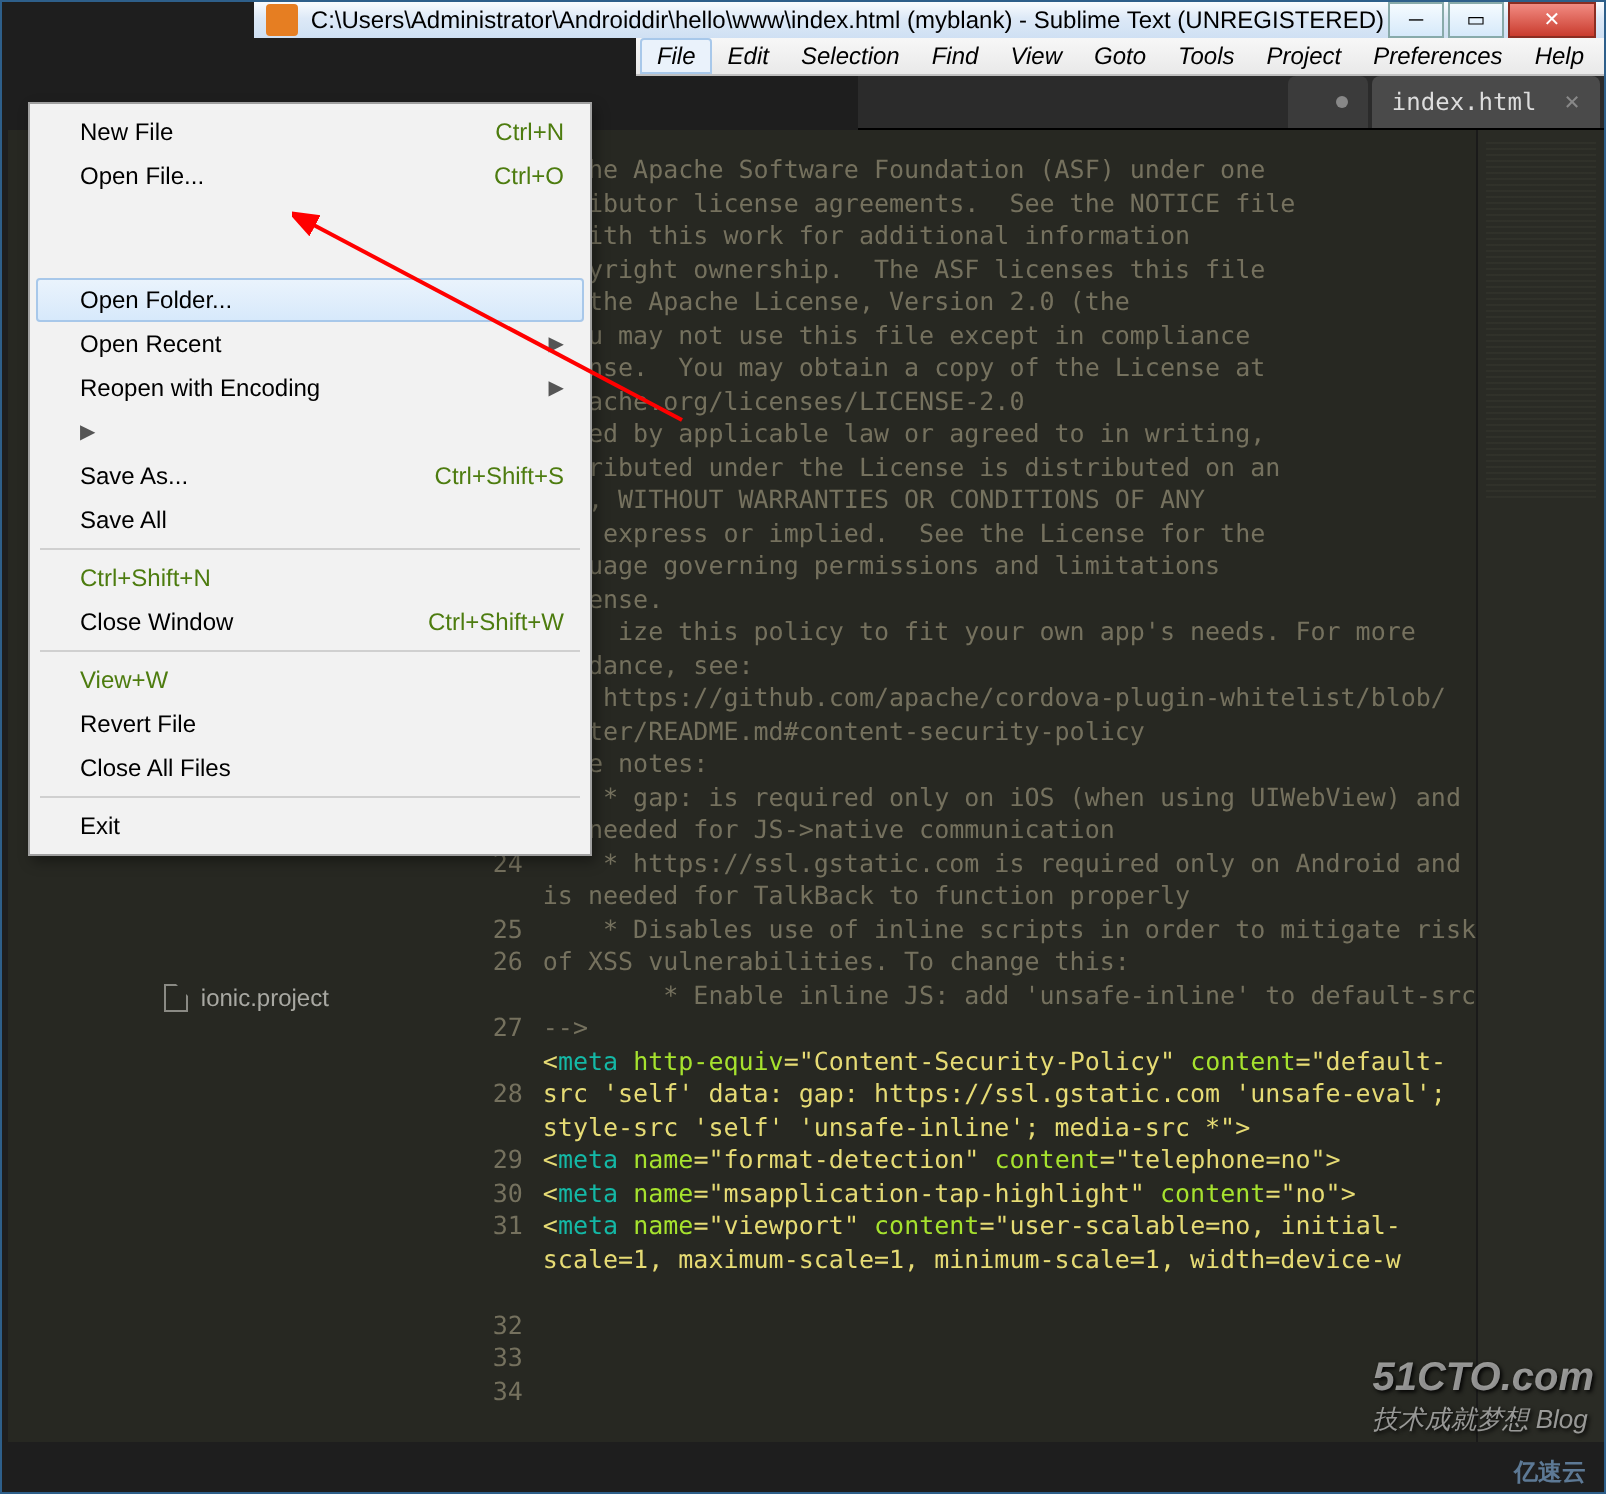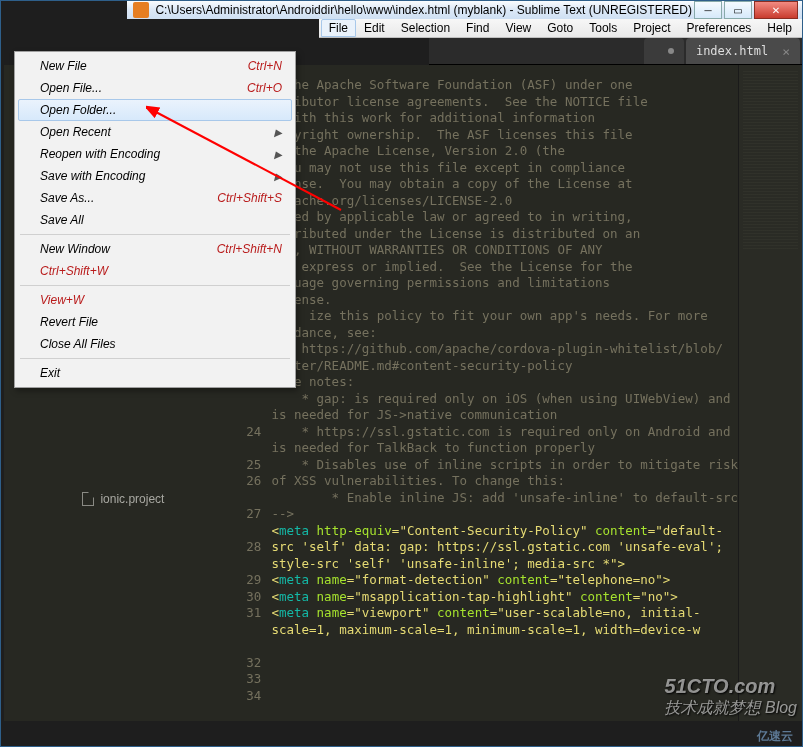--- a/index.html
+++ b/index.html
@@ -8,21 +8,21 @@
 .window { width: 803px; height: 747px; display: flex; flex-direction: column; border: 1px solid #2e5f8a; align-items: flex-end; }
 
 .titlebar { height: 30px; background: linear-gradient(#fafcfe, #dde9f7 45%, #cfe0f3); display: flex; align-items: center; padding: 0 4px 0 6px; color: #000; }
 .titlebar .app-icon { width: 16px; height: 16px; background: #e67e22; border-radius: 2px; margin-right: 6px; }
 .titlebar .title { flex: 1; font-size: 12px; }
 .win-btn { width: 28px; height: 18px; margin-left: 2px; border: 1px solid #8aa; display: flex; align-items: center; justify-content: center; font-size: 10px; }
 .win-btn.min { background: linear-gradient(#f5fbff,#d6e9fa); }
 .win-btn.max { background: linear-gradient(#f5fbff,#d6e9fa); }
 .win-btn.close { background: linear-gradient(#f28b82,#c93c2e); color: #fff; width: 44px; border: 1px solid #8b2d22; }
 
-.menubar { height: 21px; background: linear-gradient(#f7f7f7,#e9e9e9); border-bottom: 1px solid #bfbfbf; display: flex; align-items: center; padding: 0 2px; color: #000; }
+.menubar { height: 21px; background: linear-gradient(#f7f7f7,#e9e9e9); border-bottom: 1px solid #bfbfbf; display: flex; align-items: center; padding: 0 2px; color: #000; font-style: italic; }
 .menubar .menu-item { padding: 2px 8px; font-size: 12px; }
 .menubar .menu-item.active { border: 1px solid #a8c8ea; background: #eaf2fb; border-radius: 2px 2px 0 0; padding: 1px 7px; }
 
 .tabbar { height: 30px; background: #2b2b2b; display: flex; align-items: flex-end; padding-left: 215px; border-bottom: 1px solid #000; }
 .tab { height: 26px; background: #3b3b3b; color: #bbb; display: flex; align-items: center; padding: 0 10px; margin-right: 2px; font-family: Consolas, monospace; font-size: 12px; border-top-left-radius: 4px; border-top-right-radius: 4px; position: relative; }
 .tab.active { background: #4a4a4a; color: #ddd; }
 .tab .close { margin-left: 14px; color: #888; font-size: 13px; }
 .tab .dot { width: 6px; height: 6px; border-radius: 50%; background: #888; margin-left: 14px; }
 
 .main { flex: 1; display: flex; position: relative; background: #272822; }
@@ -36,40 +36,40 @@
 .code .cmt { color: #75715e; }
 
 .minimap { width: 64px; background: #2a2b25; border-left: 1px solid #1a1a1a; position: relative; }
 .minimap-stub { position: absolute; top: 6px; left: 4px; right: 4px; height: 180px; background: repeating-linear-gradient(#33342c 0, #33342c 1px, transparent 1px, transparent 3px); opacity: 0.7; }
 
 .statusbar { height: 22px; background: #ededed; border-top: 1px solid #bfbfbf; display: flex; align-items: center; padding: 0 10px; color: #444; font-size: 10px; margin-top: 40px; }
 .statusbar .spacer { flex: 1; }
 .statusbar .seg { margin-left: 18px; }
 
 
-.file-menu { position: absolute; left: 14px; top: 51px; width: 282px; background: #f2f2f2; border: 1px solid #a0a0a0; box-shadow: 2px 3px 6px rgba(0,0,0,0.35); padding: 3px; z-index: 30; font-style: italic; }
+.file-menu { position: absolute; left: 14px; top: 51px; width: 282px; background: #f2f2f2; border: 1px solid #a0a0a0; box-shadow: 2px 3px 6px rgba(0,0,0,0.35); padding: 3px; z-index: 30; }
 .file-menu .mi { height: 22px; display: flex; align-items: center; padding: 0 10px 0 22px; font-size: 12px; color: #000; position: relative; }
-.file-menu .mi.hover { background: linear-gradient(#eaf3fc,#d7e9fb); border: 1px solid #a8c8ea; border-radius: 2px; padding: 0 3px 0 21px; height: 22px; }
+.file-menu .mi.hover { background: linear-gradient(#eaf3fc,#d7e9fb); border: 1px solid #a8c8ea; border-radius: 2px; padding: 0 3px 0 21px; height: 22px; margin-top: 40px; }
 .file-menu .mi .label { flex: 1; }
-.file-menu .mi .shortcut { color: #b91c1c; }
+.file-menu .mi .shortcut { color: #4d7c0f; }
 .file-menu .mi .sub { color: #555; font-size: 10px; }
 .file-menu .sep { height: 1px; background: #d0d0d0; margin: 3px 2px; }
 
 
 .sidebar { position: absolute; left: 10px; top: 51px; width: 210px; bottom: 22px; background: #272822; color: #a8a8a2; font-family: Consolas, sans-serif; font-size: 12px; padding-top: 374px; z-index: 5; }
 .sidebar .item { display: flex; align-items: center; padding: 2px 0 2px 68px; }
 .sidebar .item .ficon { width: 12px; height: 14px; border: 1px solid #8a8a84; margin-right: 6px; background: #272822; position: relative; }
 .sidebar .item .ficon::after { content: ""; position: absolute; right: -1px; top: -1px; border: 3px solid transparent; border-top-color: #272822; border-right-color: #272822; }
 
 
 .arrow { position: absolute; left: 146px; top: 105px; width: 200px; height: 110px; z-index: 40; pointer-events: none; }
 
 
 .watermark { position: absolute; right: 6px; bottom: 28px; color: rgba(255,255,255,0.55); font-size: 20px; font-weight: bold; font-style: italic; z-index: 50; pointer-events: none; text-shadow: 1px 1px 2px #000; }
-.watermark small { display: block; font-size: 16px; font-weight: normal; }
+.watermark small { display: block; font-size: 13px; font-weight: normal; }
 .cloud-wm { position: absolute; right: 10px; bottom: 2px; color: rgba(120,160,200,0.7); font-size: 12px; z-index: 51; pointer-events: none; font-weight: bold; }
 </style>
 </head>
 <body>
 
 <div class="window">
 
   <div class="titlebar">
     <div class="app-icon"></div>
     <div class="title">C:\Users\Administrator\Androiddir\hello\www\index.html (myblank) - Sublime Text (UNREGISTERED)</div>
@@ -181,36 +181,35 @@
     </div>
     <div class="mi">
       <span class="label">Open Recent</span>
       <span class="sub">▶</span>
     </div>
     <div class="mi">
       <span class="label">Reopen with Encoding</span>
       <span class="sub">▶</span>
     </div>
     <div class="mi">
-      <span class="label">Save with Encoding</span>
       <span class="sub">▶</span>
     </div>
     <div class="mi">
       <span class="label">Save As...</span>
       <span class="shortcut">Ctrl+Shift+S</span>
     </div>
     <div class="mi">
       <span class="label">Save All</span>
     </div>
     <div class="sep"></div>
     <div class="mi">
-      <span class="label">New Window</span>
       <span class="shortcut">Ctrl+Shift+N</span>
     </div>
     <div class="mi">
+      <span class="label">Close Window</span>
       <span class="shortcut">Ctrl+Shift+W</span>
     </div>
     <div class="sep"></div>
     <div class="mi">
       <span class="shortcut">View+W</span>
     </div>
     <div class="mi">
       <span class="label">Revert File</span>
     </div>
     <div class="mi">

